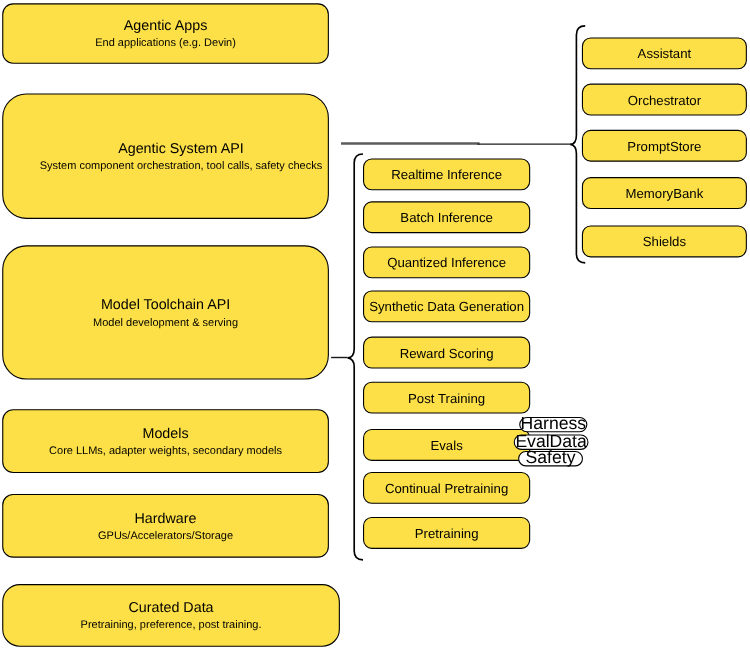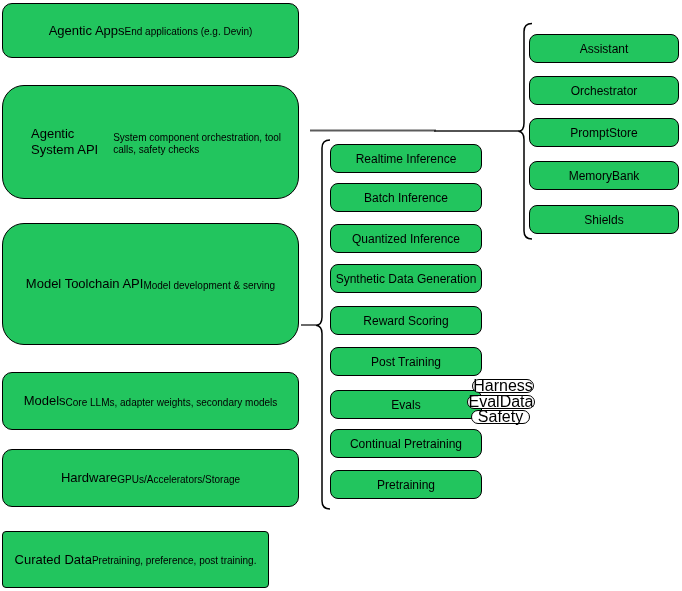--- a/index.html
+++ b/index.html
@@ -15,26 +15,27 @@
   .connectors {
     position: absolute;
     left: 0; top: 0;
     width: 682px; height: 591px;
     z-index: 1;
     pointer-events: none;
   }
   .node {
     position: absolute;
     box-sizing: border-box;
-    background: #22c55e;
+    background: #fde047;
     border: 1.5px solid #000000;
     display: flex;
-    flex-direction: row;
+    flex-direction: column;
     align-items: center;
     justify-content: center;
+    text-align: center;
     z-index: 2;
   }
   .node-title { font-size: 13px; line-height: 16px; }
   .node-sub   { font-size: 10px; line-height: 12px; margin-top: 3px; }
   .node-label { font-size: 12px; line-height: 14px; }
   .pill {
     position: absolute;
     box-sizing: border-box;
     background: #ffffff;
     border: 1.3px solid #000000;
@@ -83,21 +84,21 @@
   <div class="node" style="left:2px; top:372px; width:297px; height:58px; border-radius:10px;">
     <div class="node-title">Models</div>
     <div class="node-sub">Core LLMs, adapter weights, secondary models</div>
   </div>
 
   <div class="node" style="left:2px; top:449px; width:297px; height:58px; border-radius:10px;">
     <div class="node-title">Hardware</div>
     <div class="node-sub">GPUs/Accelerators/Storage</div>
   </div>
 
-  <div class="node" style="left:2px; top:531px; width:267px; height:57px; border-radius:4px;">
+  <div class="node" style="left:2px; top:531px; width:307px; height:57px; border-radius:16px;">
     <div class="node-title">Curated Data</div>
     <div class="node-sub">Pretraining, preference, post training.</div>
   </div>
 
   <div class="node" style="left:330px; top:144px; width:152px; height:29px; border-radius:8px;">
     <div class="node-label">Realtime Inference</div>
   </div>
   <div class="node" style="left:330px; top:183px; width:152px; height:29px; border-radius:8px;">
     <div class="node-label">Batch Inference</div>
   </div>

